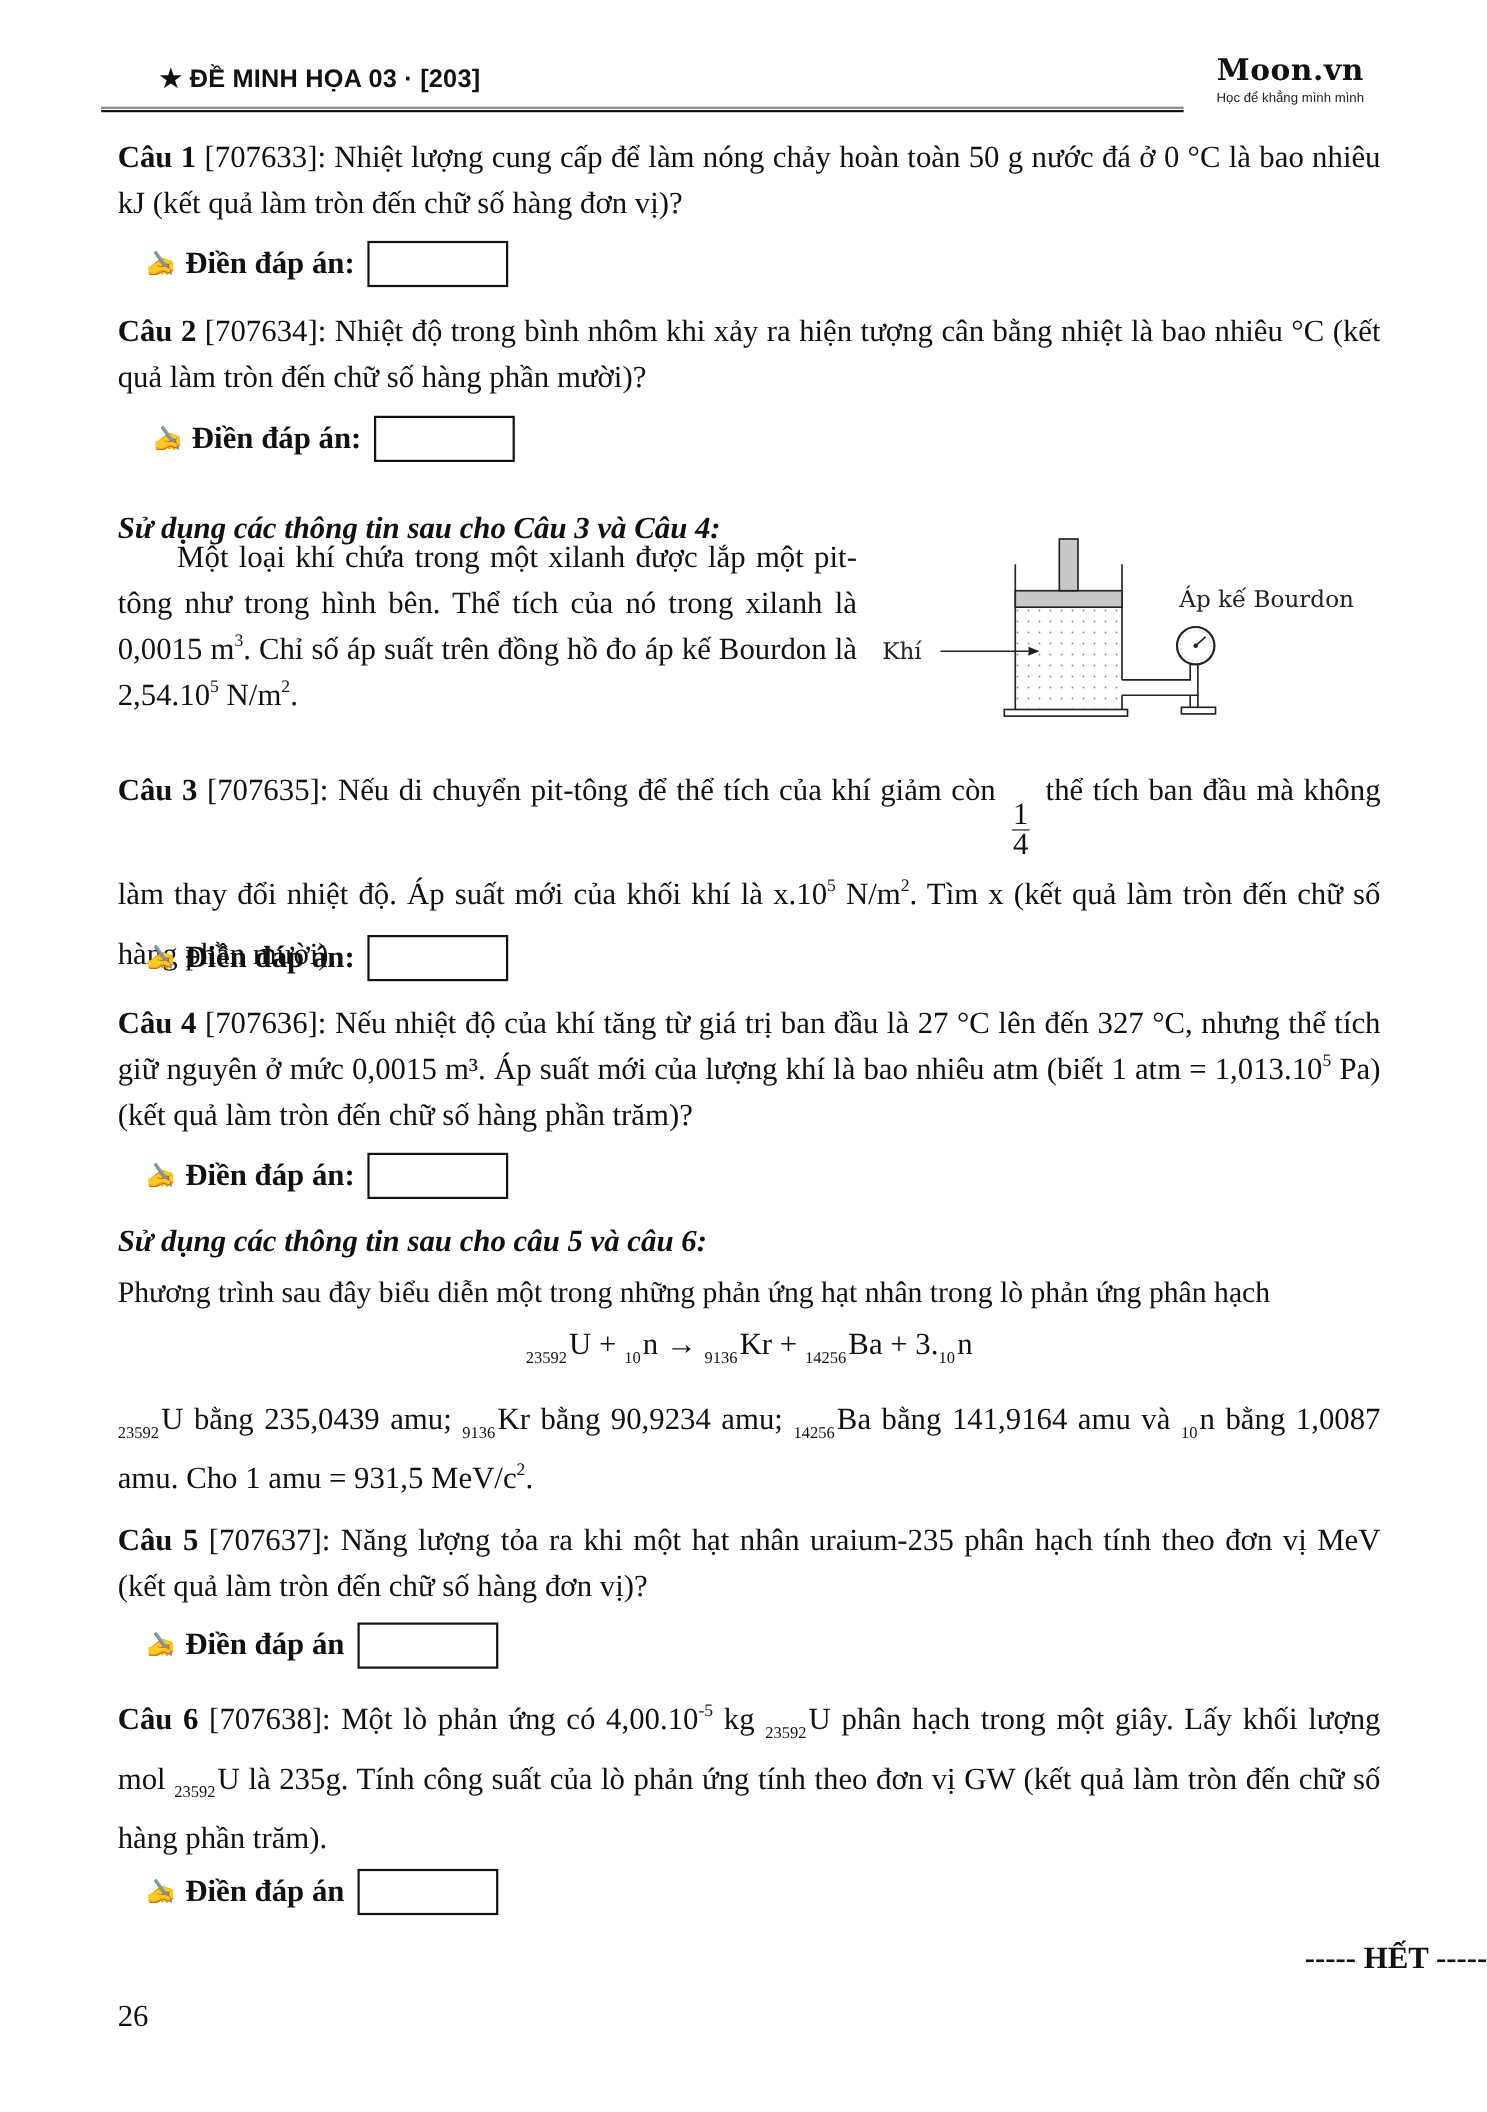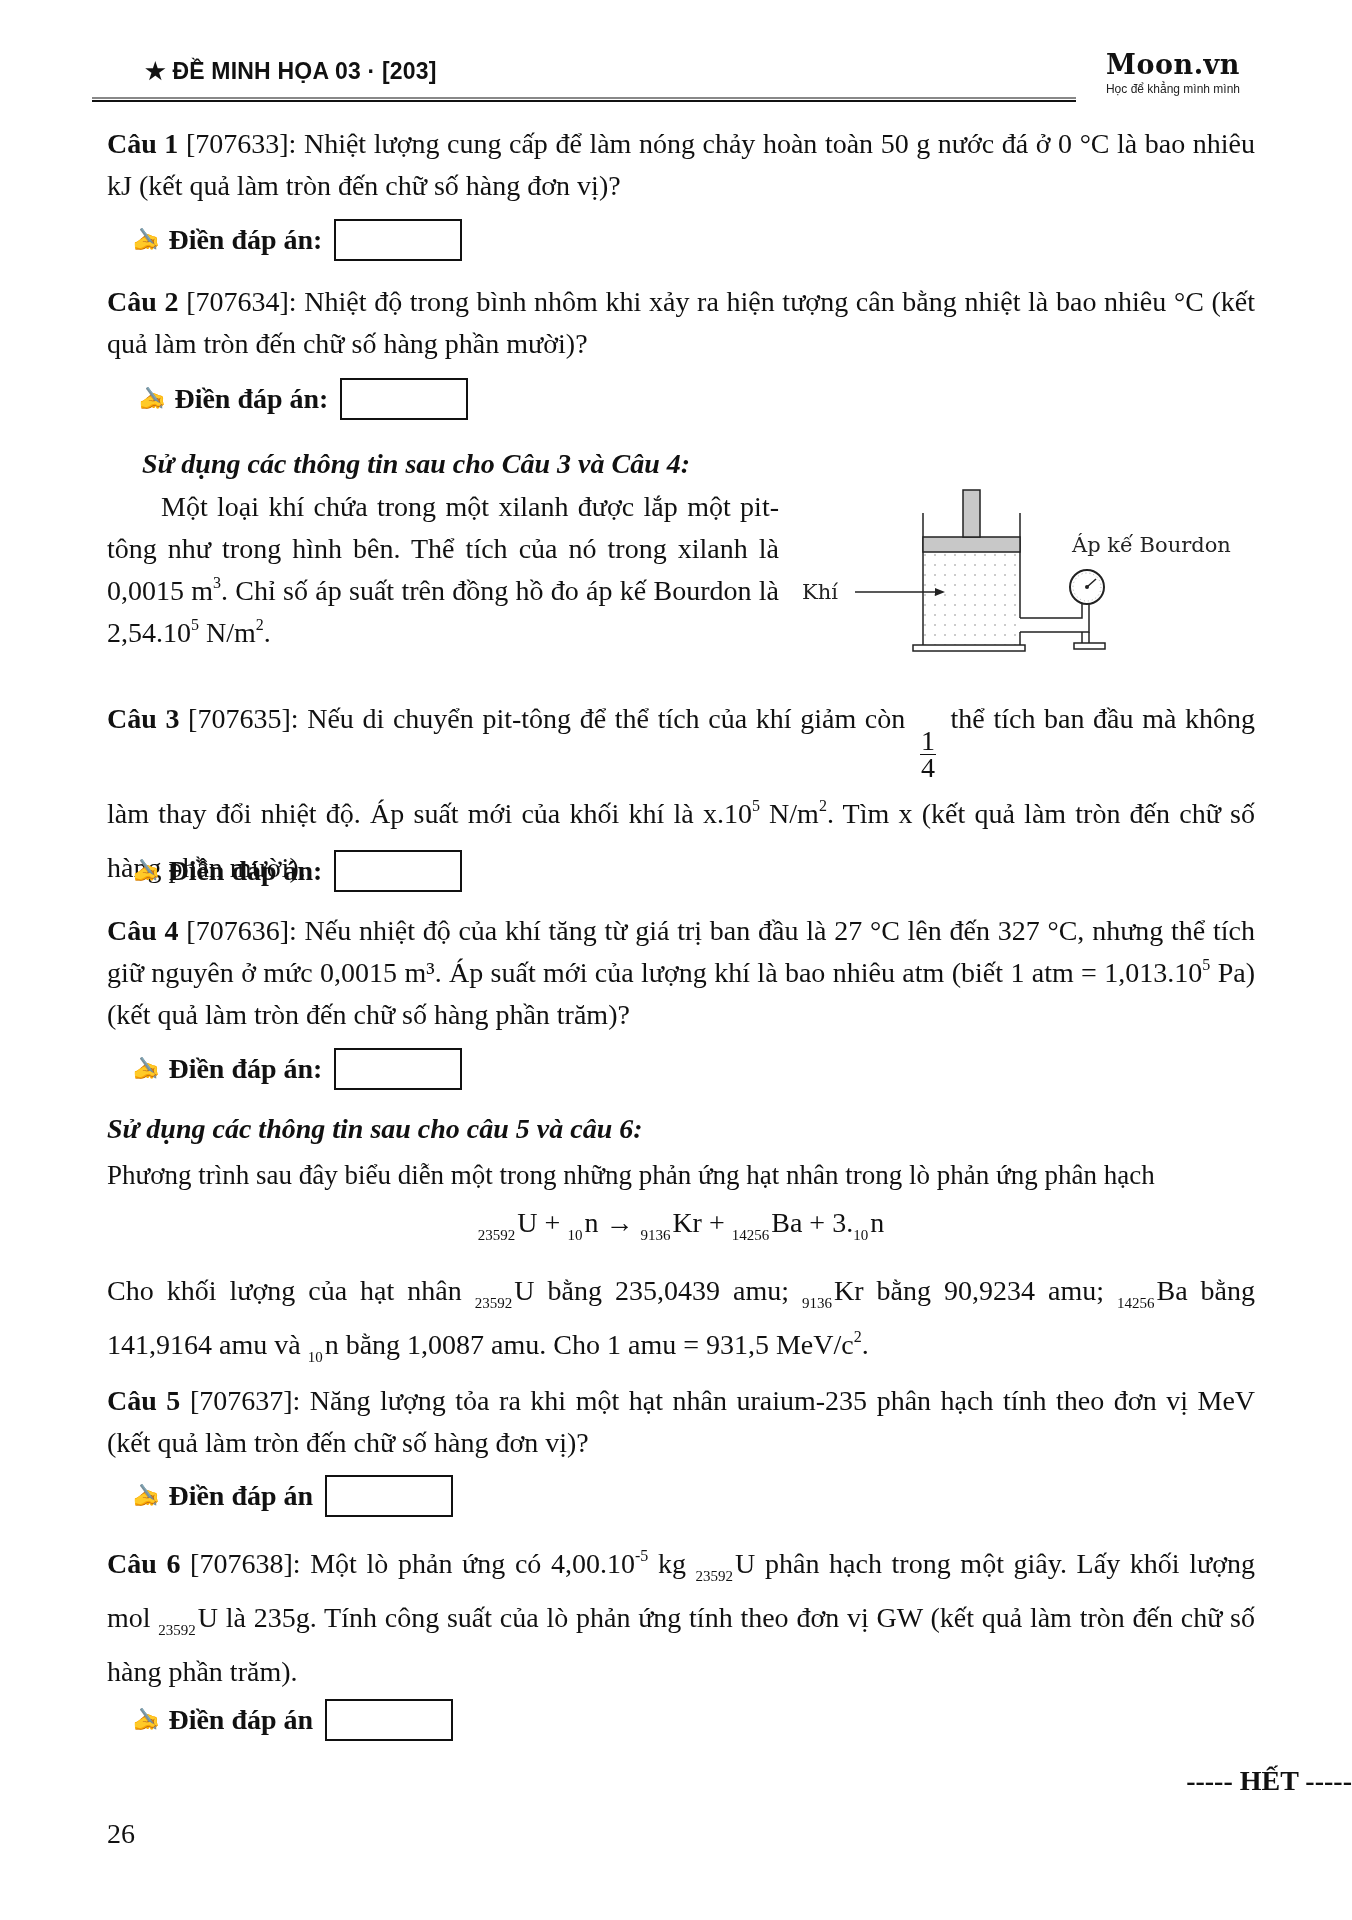--- a/index.html
+++ b/index.html
@@ -56,21 +56,21 @@
   <b class="q">Câu 2</b>
   <span>[707634]:</span>
   <span>Nhiệt độ trong bình nhôm khi xảy ra hiện tượng cân bằng nhiệt là bao nhiêu °C (kết quả làm tròn đến chữ số hàng phần mười)?</span>
 </div>
 <div class="ans" style="top:376px; left:139px;">
   <span class="pen">✍</span>
   <span>Điền đáp án:</span>
   <span class="box"></span>
 </div>
 
-<div class="blk ital" style="top:443px;margin-left:35px;">Sử dụng các thông tin sau cho Câu 3 và Câu 4:</div>
+<div class="blk ital" style="top:460px;">Sử dụng các thông tin sau cho Câu 3 và Câu 4:</div>
 <div class="blk just para-indent" style="top:486px; width:672px;">
   <span>Một loại khí chứa trong một xilanh được lắp một pit-tông như trong hình bên. Thể tích của nó trong xilanh là 0,0015 m</span><sup class="s">3</sup><span>. Chỉ số áp suất trên đồng hồ đo áp kế Bourdon là 2,54.10</span><sup class="s">5</sup><span> N/m</span><sup class="s">2</sup><span>.</span>
 </div>
 
 <svg class="fig" viewBox="0 0 480 180">
   <defs>
     <pattern id="dots" width="10" height="10" patternUnits="userSpaceOnUse">
       <circle cx="5" cy="5" r="0.8" fill="#888"></circle>
     </pattern>
   </defs>
@@ -145,21 +145,21 @@
       <span>142</span>
       <span>56</span>
     </span><span>Ba</span>
   <span>+</span>
   <span>3.</span><span class="nuc">
       <span>1</span>
       <span>0</span>
     </span><span>n</span>
 </div>
 <div class="blk just" style="top:1264px; line-height:54px;">
-  <span>Cho khối lượng của hạt nhân </span><span class="nuc">
+  <span class="nuc">
       <span>235</span>
       <span>92</span>
     </span><span>U</span><span> bằng 235,0439 amu; </span><span class="nuc">
       <span>91</span>
       <span>36</span>
     </span><span>Kr</span><span> bằng 90,9234 amu; </span><span class="nuc">
       <span>142</span>
       <span>56</span>
     </span><span>Ba</span><span> bằng 141,9164 amu và </span><span class="nuc">
       <span>1</span>

